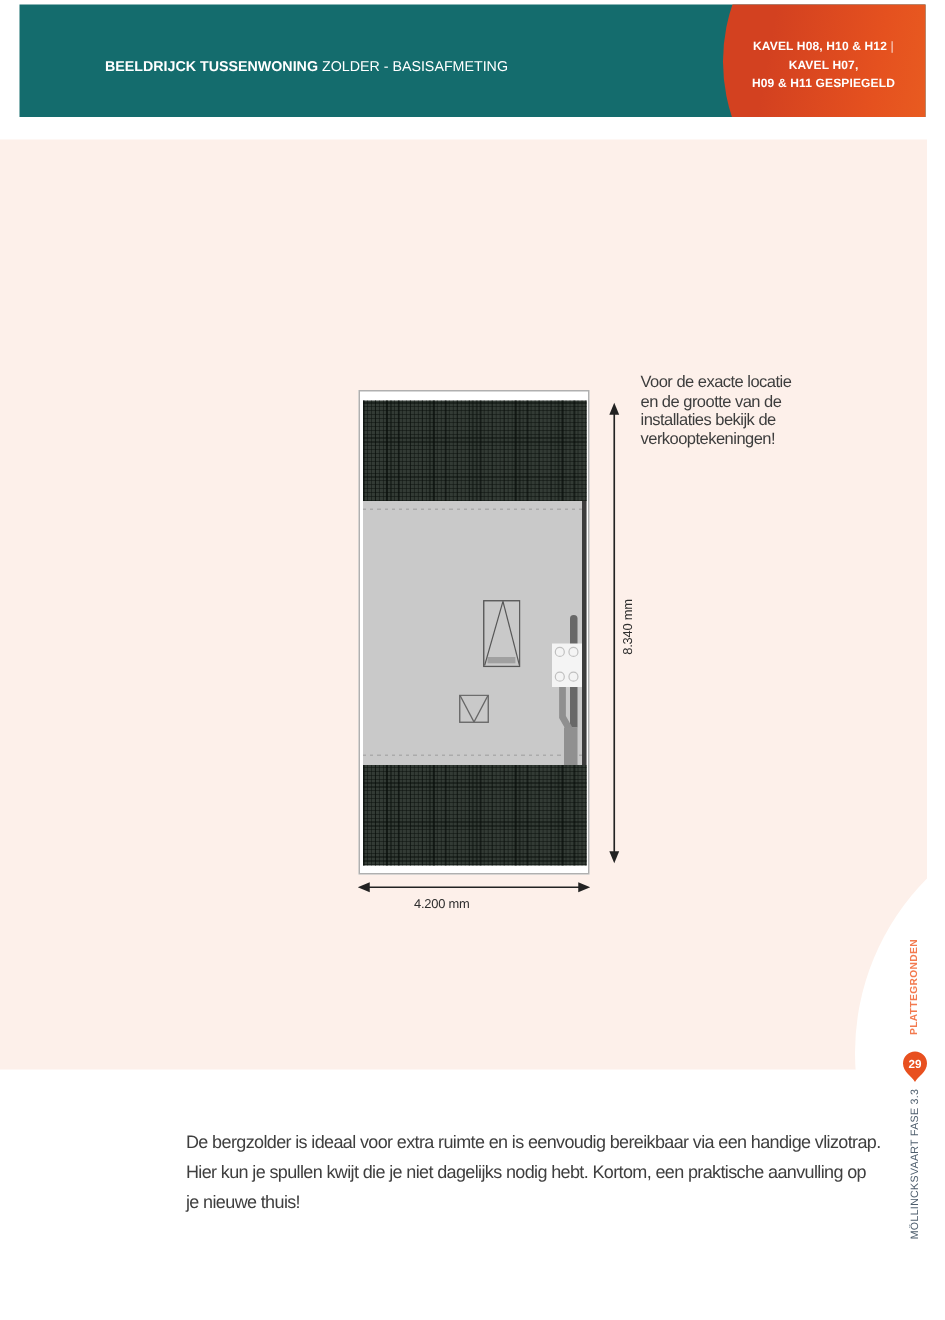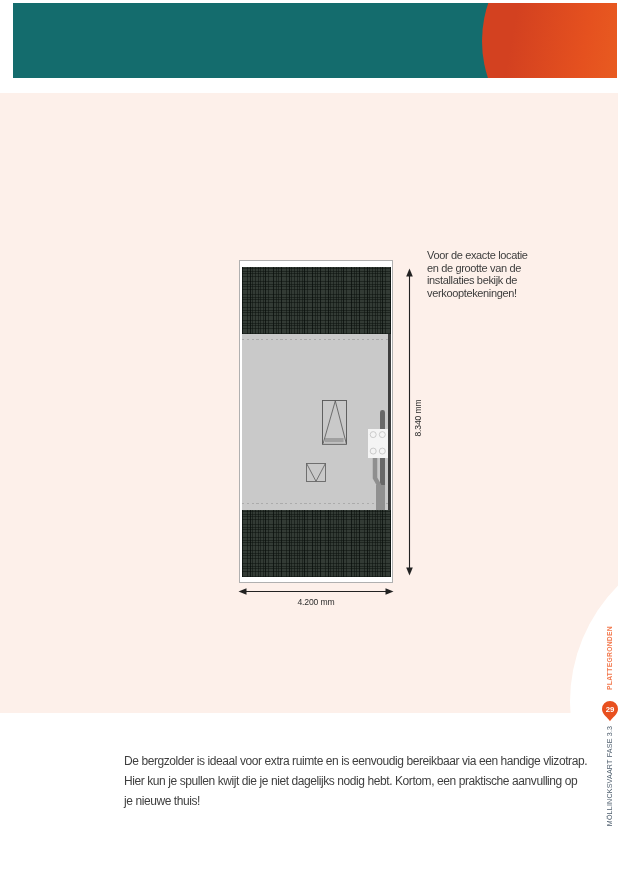--- a/index.html
+++ b/index.html
@@ -12,21 +12,26 @@
 
 <div class="abs" style="left:0;top:93px;width:618px;height:620px;background:#fdf0ea;"></div>
 
 <div class="abs" style="left:570px;top:537px;width:330px;height:330px;border-radius:50%;background:#ffffff;"></div>
 
 <div class="abs" style="left:13px;top:3px;width:604px;height:75px;background:#146c6d;overflow:hidden;">
 
   <div class="abs" style="left:469.4px;top:-80.5px;width:236px;height:236px;border-radius:50%;
        background:linear-gradient(100deg,#d34120 18%,#e5511f 45%,#ef6f23 85%);"></div>
 
+  <div class="abs" style="left:461px;top:22.4px;width:150px;text-align:center;color:#fff;
+       font-size:8px;font-weight:bold;line-height:12.2px;letter-spacing:0.1px;">
+    KAVEL H08, H10 &amp; H12 <span style="opacity:.55">|</span><br>KAVEL H07,<br>H09 &amp; H11 GESPIEGELD</div>
 
+  <div class="abs" style="left:57px;top:36px;width:420px;color:#fff;font-size:9.5px;letter-spacing:0;">
+    <b>BEELDRIJCK TUSSENWONING</b> ZOLDER - BASISAFMETING</div>
 </div>
 
 <div class="abs" style="left:239px;top:260px;width:152px;height:321px;border:1px solid #b0b0b0;background:#ffffff;">
 
   <div class="abs" style="left:1.5px;top:6px;width:149.5px;height:67px;background-color:#333b35;
     background-image:
       repeating-linear-gradient(90deg, rgba(5,10,7,0.45) 0 1px, rgba(0,0,0,0) 1px 7.8px),
       repeating-linear-gradient(90deg, rgba(10,16,12,0.5) 0 0.8px, rgba(0,0,0,0) 0.8px 2.6px),
       repeating-linear-gradient(0deg, rgba(10,16,12,0.5) 0 0.8px, rgba(0,0,0,0) 0.8px 2.6px);"></div>
 
@@ -86,21 +91,21 @@
 
 <div class="abs" style="left:379.2px;top:411.7px;width:80px;height:12px;transform:rotate(-90deg);
      text-align:center;color:#2e2e2e;font-size:8.6px;letter-spacing:-0.15px;">8.340 mm</div>
 
 <svg class="abs" style="left:238px;top:585px;" width="156" height="13" viewBox="0 0 156 13">
   <line x1="4" y1="6.5" x2="152" y2="6.5" stroke="#222" stroke-width="1.1"></line>
   <polygon points="0.5,6.5 8.5,3.2 8.5,9.8" fill="#222"></polygon>
   <polygon points="155.5,6.5 147.5,3.2 147.5,9.8" fill="#222"></polygon>
 </svg>
 
-<div class="abs" style="left:276px;top:597px;width:80px;height:12px;text-align:center;color:#2e2e2e;font-size:8.6px;letter-spacing:-0.15px;">4.200 mm</div>
+<div class="abs" style="left:276px;top:597px;width:80px;height:12px;color:#2e2e2e;font-size:8.6px;letter-spacing:-0.15px;">4.200 mm</div>
 
 <div class="abs" style="left:578.6px;top:653px;width:64px;height:10px;transform:rotate(-90deg);transform-origin:32px 5px;
      text-align:center;color:#f37a4f;font-size:6.8px;font-weight:bold;letter-spacing:0.25px;">PLATTEGRONDEN</div>
 
 <svg class="abs" style="left:601px;top:700px;" width="18" height="22" viewBox="0 0 18 22">
   <path d="M9,21.3 C7.2,17.6 1,14.8 1,9 a8,8 0 1 1 16,0 c0,5.8-6.2,8.6-8,12.3 z" fill="#e8501f"></path>
   <text x="9" y="12" text-anchor="middle" font-family="Liberation Sans, sans-serif" font-size="7.8" font-weight="bold" fill="#fff">29</text>
 </svg>
 
 <div class="abs" style="left:556px;top:770.7px;width:110px;height:10px;transform:rotate(-90deg);

